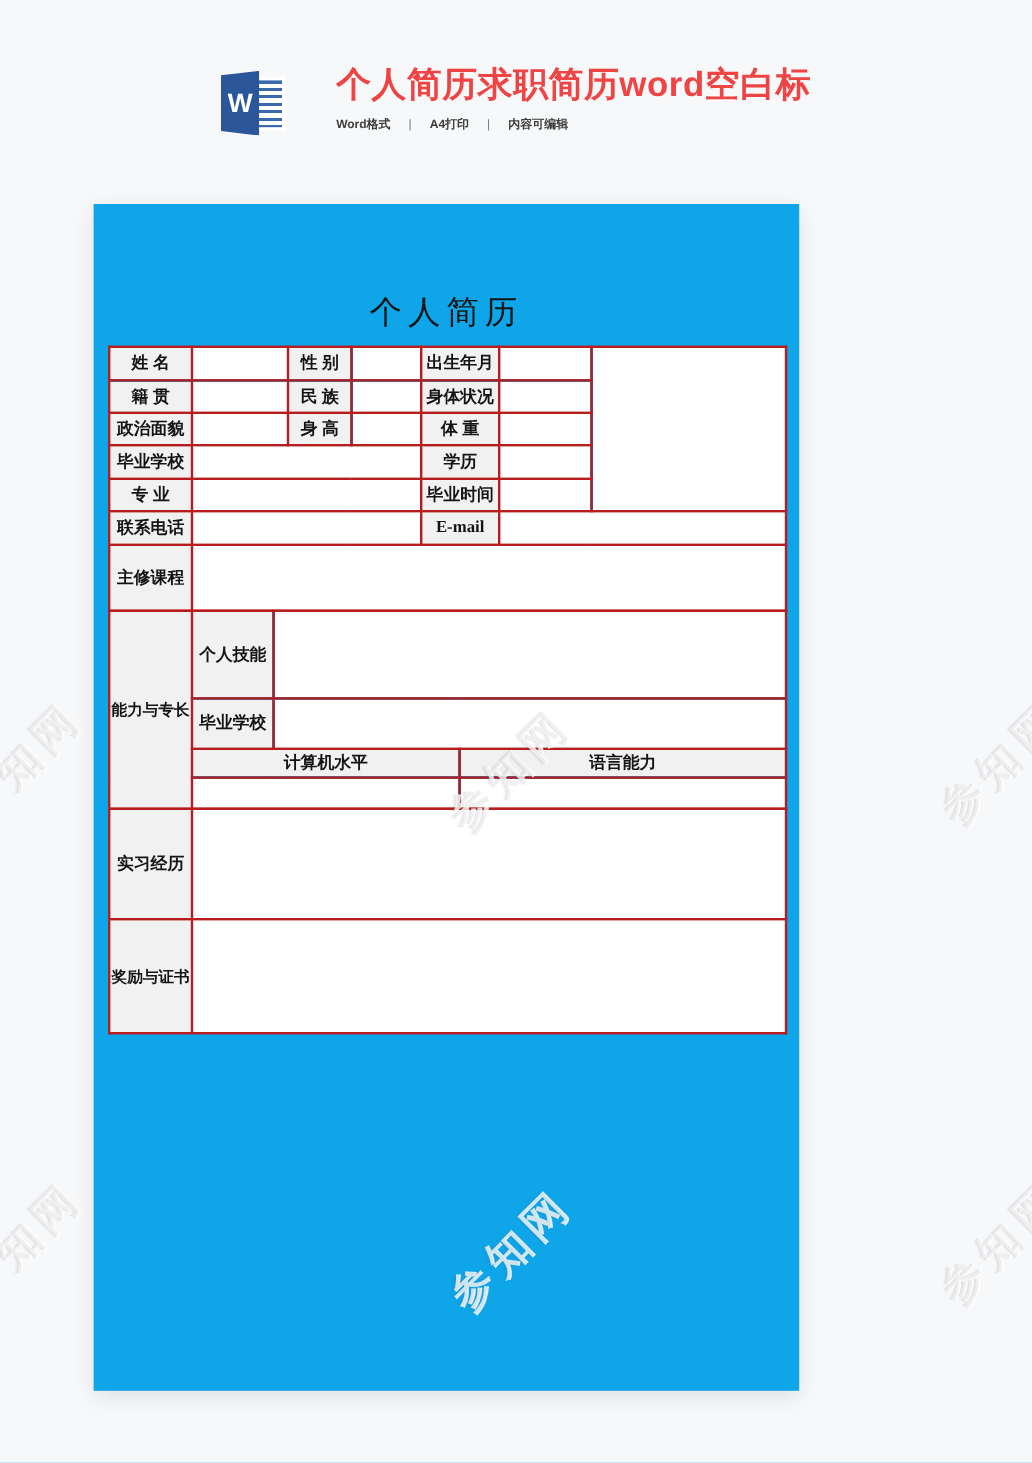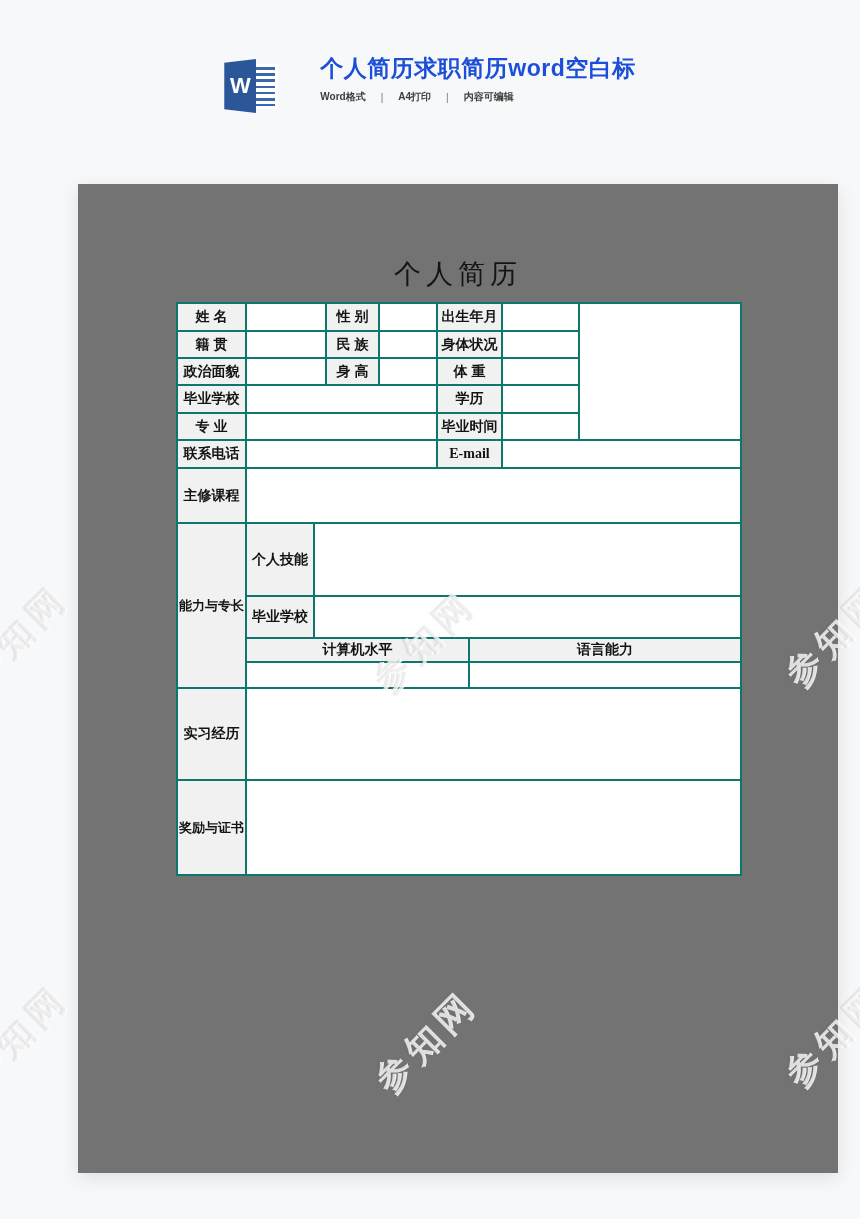--- a/index.html
+++ b/index.html
@@ -38,63 +38,63 @@
     z-index: 1;
     padding: 3px 3px;
   }
   .word-icon .front-page .lines {
     width: 100%; height: 100%;
     background: repeating-linear-gradient(to bottom,
       #3a68ad 0px, #3a68ad 2.6px, #ffffff 2.6px, #ffffff 6.2px);
   }
   .header-text { display: flex; flex-direction: column; }
   .header-title {
-    font-size: 23px;
-    font-weight: bold;
-    color: #1d4ed8;
+    font-size: 29px;
+    font-weight: bold;
+    color: #ef4444;
     letter-spacing: 0.5px;
     line-height: 1.15;
   }
   .header-features {
     margin-top: 9px;
     display: flex;
     align-items: center;
     gap: 15px;
     font-size: 10px;
     font-weight: bold;
     color: #3d3d3d;
   }
   .header-features .sep { color: #777; font-weight: normal; }
 
   
   .card {
     position: absolute;
-    left: 78px; top: 184px;
-    width: 760px; height: 989px;
-    background: #737373;
+    left: 78px; top: 170px;
+    width: 588px; height: 989px;
+    background: #0ea5e9;
     box-shadow: 0 5px 18px rgba(0,0,0,0.10);
     z-index: 1;
   }
   .doc-title {
     padding-top: 72px;
     text-align: center;
     font-family: "Liberation Serif", "DejaVu Serif", serif;
     font-size: 27px;
     color: #141414;
     letter-spacing: 5px;
     font-weight: 500;
   }
   .table-wrap { width: 564px; margin: 10px auto 0 auto; }
   table.resume {
     border-collapse: collapse;
     width: 564px;
     table-layout: fixed;
   }
   table.resume td {
-    border: 2px solid #0f766e;
+    border: 2px solid #b91c1c;
     font-size: 14px;
     font-weight: bold;
     color: #141414;
     vertical-align: middle;
     overflow: hidden;
   }
   td.lbl { background: #f1f1f1; text-align: center; }
   td.lbl.tight { font-size: 13px; white-space: nowrap; letter-spacing: 0; margin-left: 40px; }
   td.val { background: #ffffff; }
   td.email-lbl { font-family: Liberation Serif, serif; font-size: 14px; }

